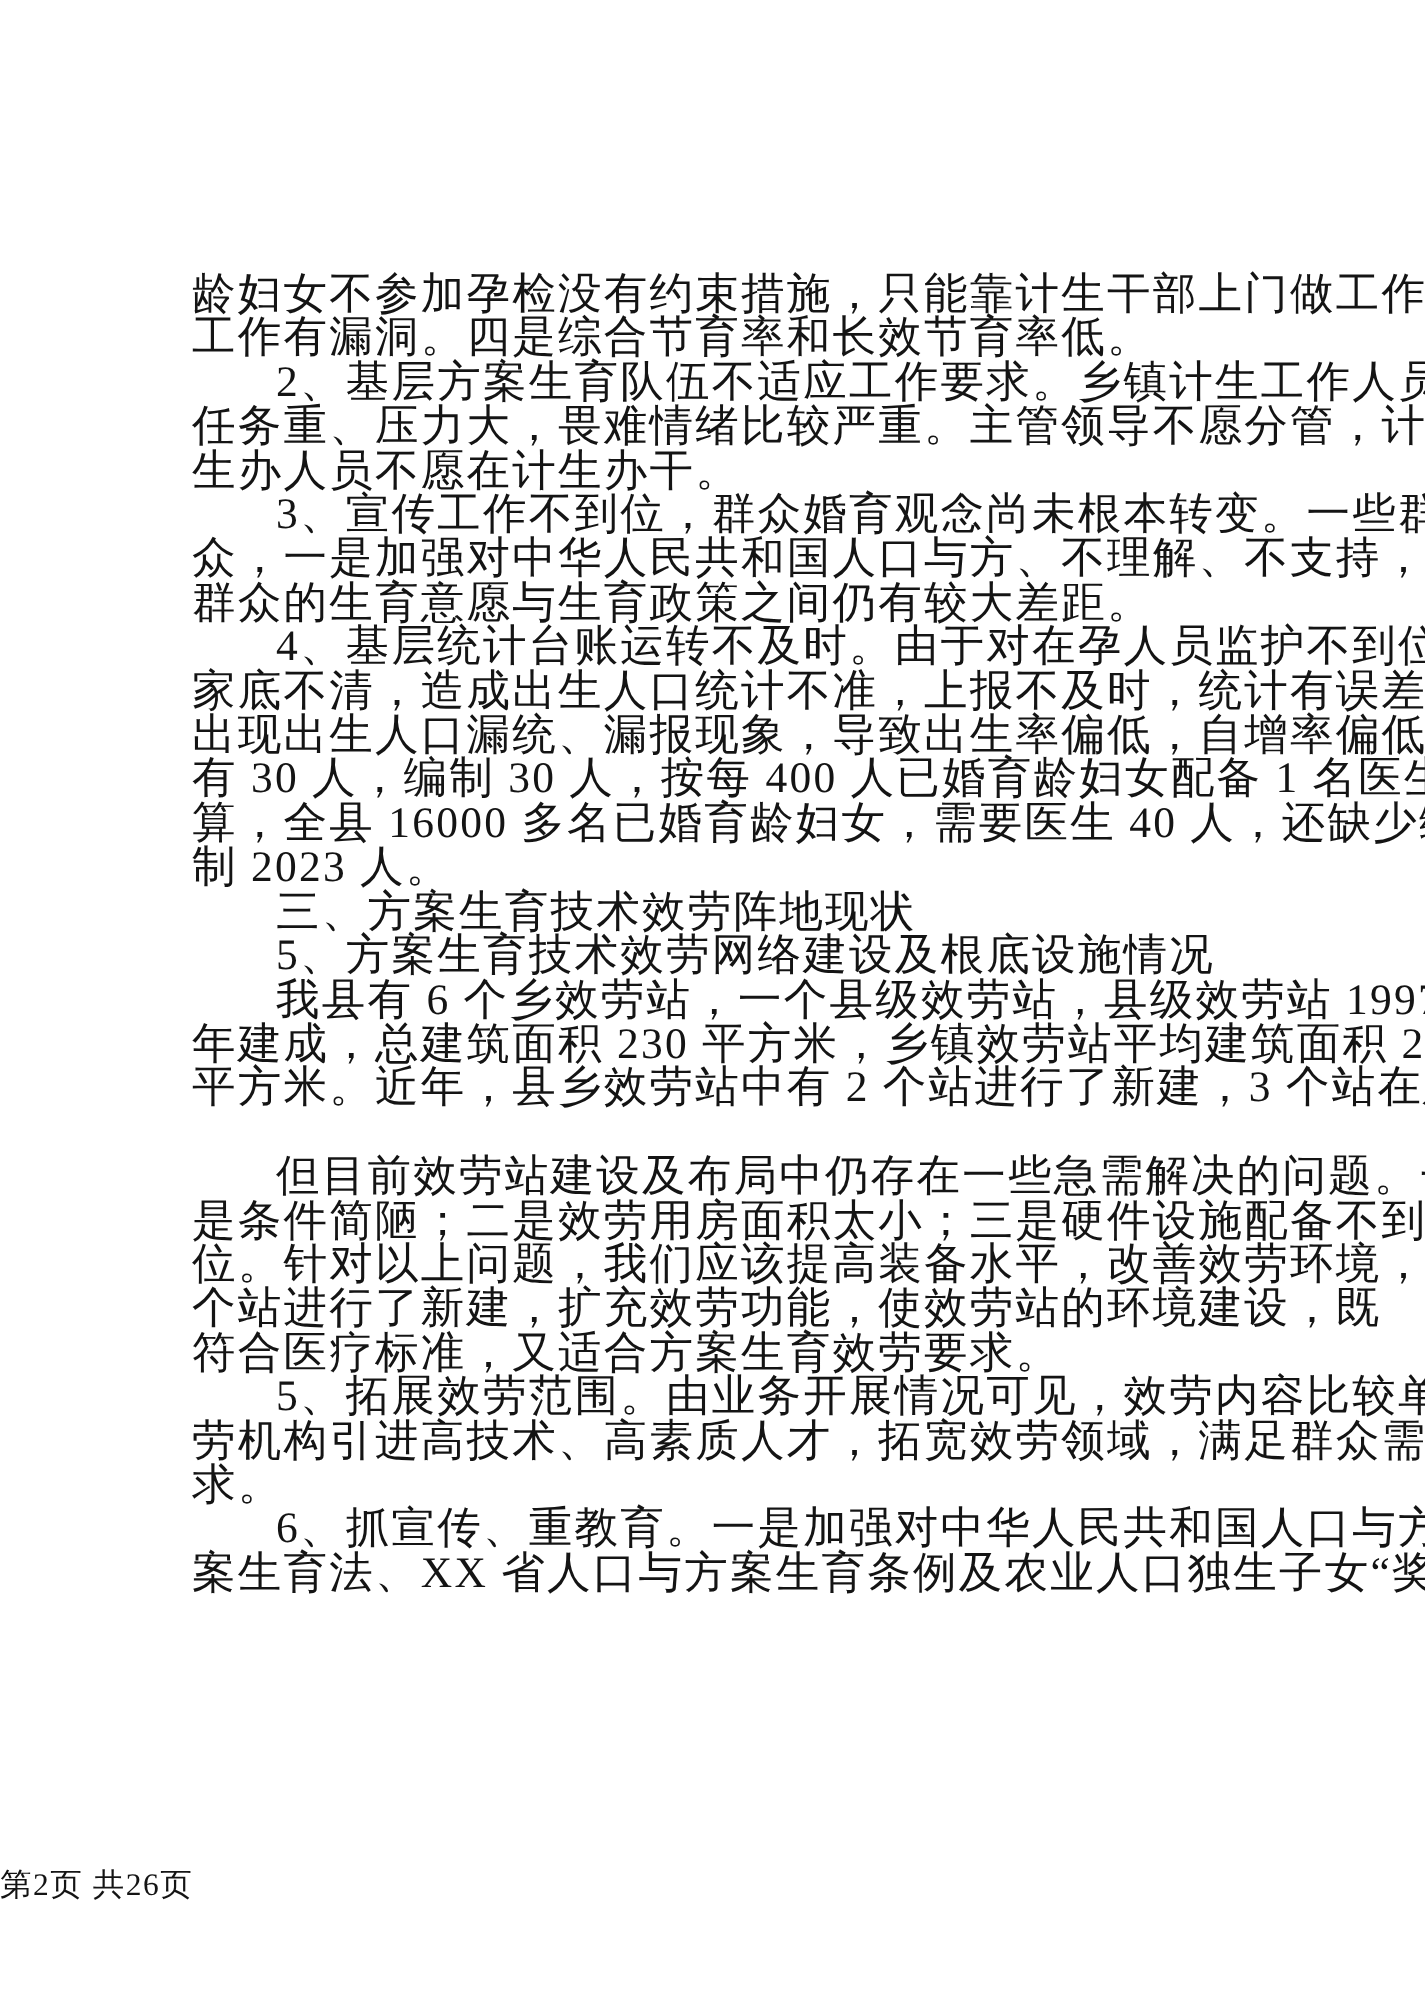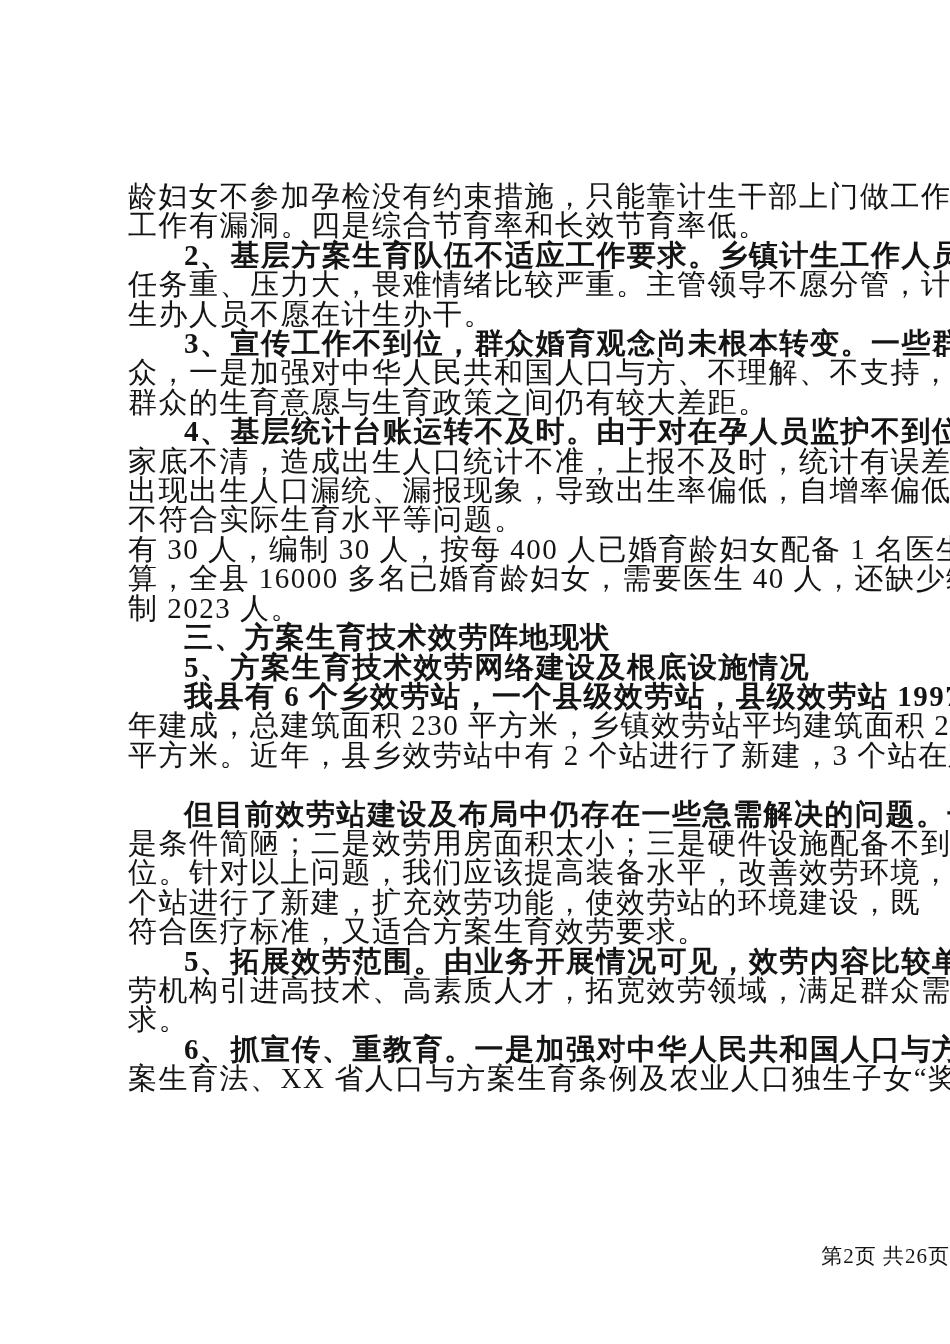--- a/index.html
+++ b/index.html
@@ -25,28 +25,27 @@
   .line {
     height: 29.42px;
     line-height: 29.42px;
     font-size: 29px;
     letter-spacing: 1.5px;
     white-space: nowrap;
     font-weight: 400;
   }
   .line.indent {
     padding-left: 56px;
-    font-weight: bold;
   }
   .footer {
     position: absolute;
     left: 0;
     top: 1242px;
     width: 100%;
-    text-align: right;
+    text-align: left;
     font-size: 21px;
     letter-spacing: 1px;
     color: #141414;
   }
 </style>
 </head>
 <body>
 
 <div class="page">
   <div class="doc-body">
@@ -54,21 +53,20 @@
       <div class="line">工作有漏洞。四是综合节育率和长效节育率低。</div>
       <div class="line indent">2、基层方案生育队伍不适应工作要求。乡镇计生工作人员</div>
       <div class="line">任务重、压力大，畏难情绪比较严重。主管领导不愿分管，计</div>
       <div class="line">生办人员不愿在计生办干。</div>
       <div class="line indent">3、宣传工作不到位，群众婚育观念尚未根本转变。一些群</div>
       <div class="line">众，一是加强对中华人民共和国人口与方、不理解、不支持，</div>
       <div class="line">群众的生育意愿与生育政策之间仍有较大差距。</div>
       <div class="line indent">4、基层统计台账运转不及时。由于对在孕人员监护不到位，</div>
       <div class="line">家底不清，造成出生人口统计不准，上报不及时，统计有误差。</div>
       <div class="line">出现出生人口漏统、漏报现象，导致出生率偏低，自增率偏低，</div>
-      <div class="line">不符合实际生育水平等问题。</div>
       <div class="line">有 30 人，编制 30 人，按每 400 人已婚育龄妇女配备 1 名医生计</div>
       <div class="line">算，全县 16000 多名已婚育龄妇女，需要医生 40 人，还缺少编</div>
       <div class="line">制 2023 人。</div>
       <div class="line indent">三、方案生育技术效劳阵地现状</div>
       <div class="line indent">5、方案生育技术效劳网络建设及根底设施情况</div>
       <div class="line indent">我县有 6 个乡效劳站，一个县级效劳站，县级效劳站 1997</div>
       <div class="line">年建成，总建筑面积 230 平方米，乡镇效劳站平均建筑面积 200</div>
       <div class="line">平方米。近年，县乡效劳站中有 2 个站进行了新建，3 个站在建。</div>
       <div class="line"></div>
       <div class="line indent">但目前效劳站建设及布局中仍存在一些急需解决的问题。一</div>

